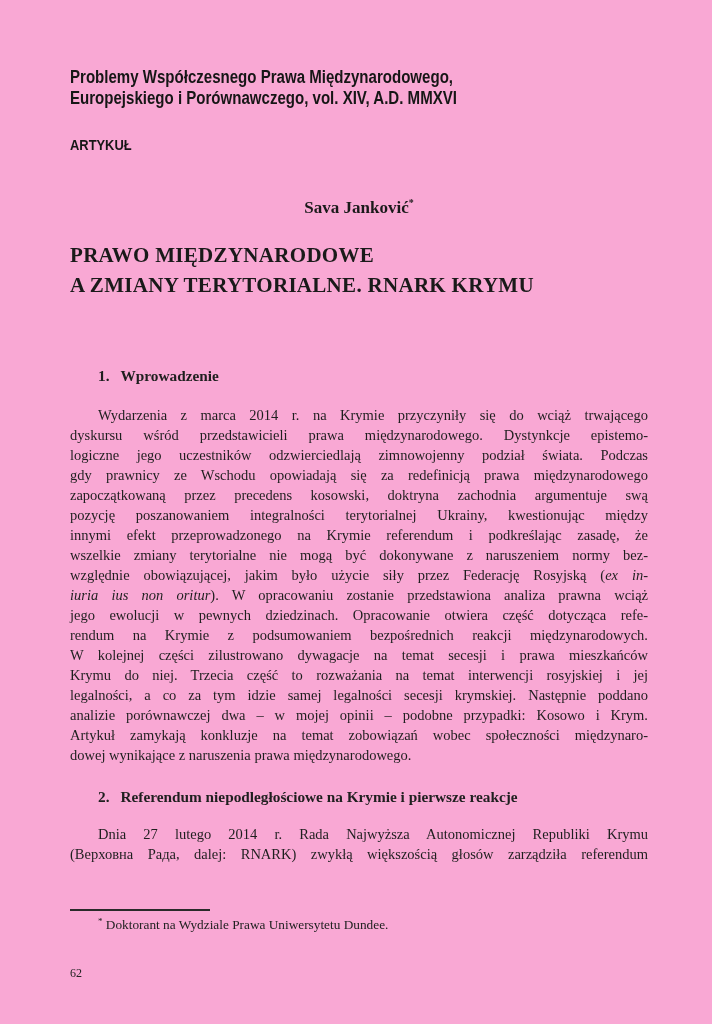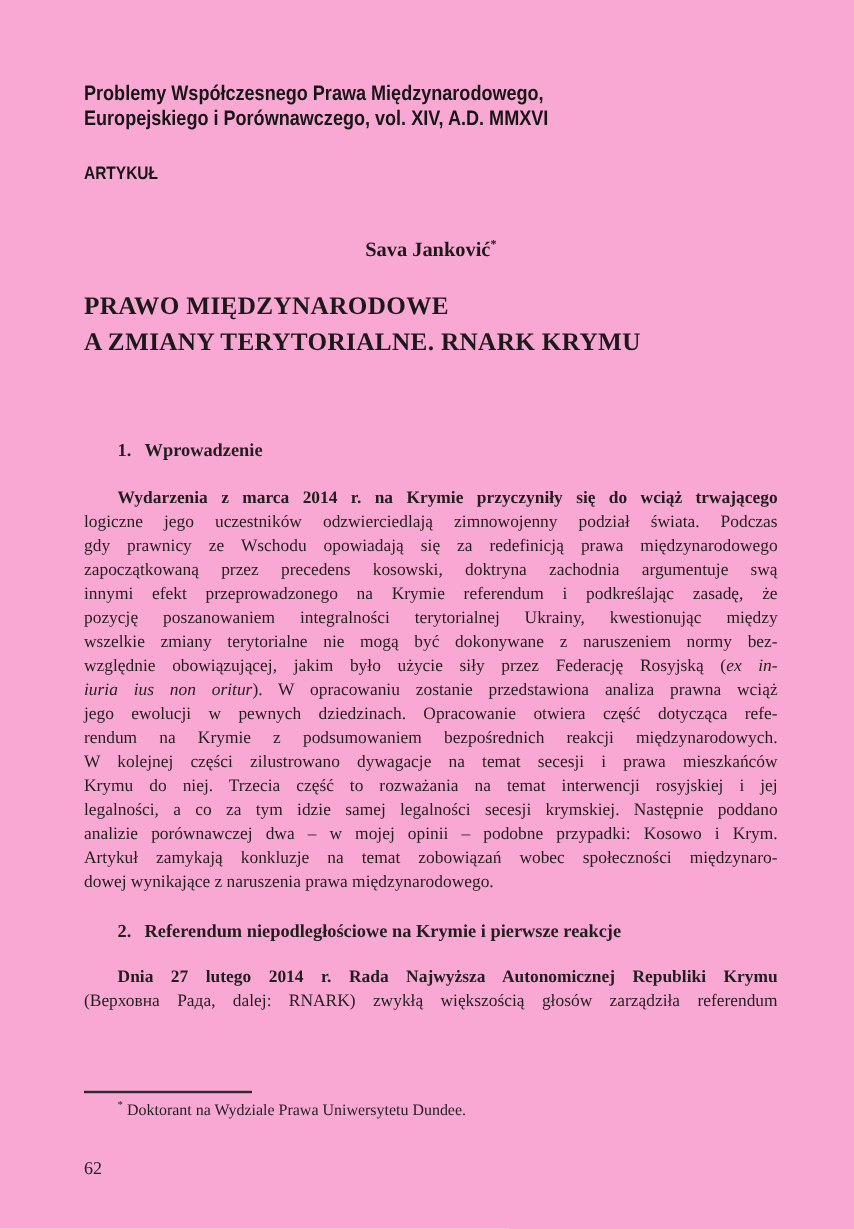--- a/index.html
+++ b/index.html
@@ -48,39 +48,39 @@
     font-size: 14.5px; line-height: 20px; color: #1f1f1f;
   }
   .section-heading {
     font-weight: bold; font-size: 15.3px; line-height: 20px;
     text-indent: 28px; margin: 0 0 19px 0;
   }
   .section-heading .h-num { margin-right: 11px; }
   .paragraph { margin: 0; }
   .paragraph + .section-heading { margin-top: 22px; margin-bottom: 17px; }
   .line { text-align: justify; text-align-last: justify; }
-  .line.indent { text-indent: 28px; font-weight: bold; }
+  .line.indent { text-indent: 28px; }
   .line.last { text-align-last: left; }
   .it { font-style: italic; }
 
   
   .footnote-rule {
     position: absolute; left: 70px; top: 909px; width: 140px;
     border-top: 2px solid #2a2a2a; height: 0;
   }
   .footnote {
     position: absolute; left: 70px; top: 916px; width: 578px;
     font-size: 13.3px; line-height: 18px; color: #222;
     text-indent: 28px;
   }
   .footnote sup { font-size: 9px; vertical-align: super; line-height: 0; }
 
   .page-number {
     position: absolute; left: 70px; top: 966px;
-    font-size: 15px; color: #222;
+    font-size: 12px; color: #222;
   }
 </style>
 </head>
 <body>
 
 <div class="page">
 
   <div class="masthead">
     <div>Problemy Współczesnego Prawa Międzynarodowego,</div>
     <div>Europejskiego i Porównawczego, vol. XIV, A.D. MMXVI</div>
@@ -92,25 +92,26 @@
 
   <div class="title-block">
     <div>PRAWO MIĘDZYNARODOWE</div>
     <div>A ZMIANY TERYTORIALNE. RNARK KRYMU</div>
   </div>
 
   <div class="body-col">
       <div class="section-heading"><span class="h-num">1.</span><span>Wprowadzenie</span></div>
       <div class="paragraph">
         <div class="line indent"><span>Wydarzenia z marca 2014 r. na Krymie przyczyniły się do wciąż trwającego</span></div>
+        <div class="line"><span>dyskursu wśród przedstawicieli prawa międzynarodowego. Dystynkcje epistemo-</span></div>
         <div class="line"><span>logiczne jego uczestników odzwierciedlają zimnowojenny podział świata. Podczas</span></div>
         <div class="line"><span>gdy prawnicy ze Wschodu opowiadają się za redefinicją prawa międzynarodowego</span></div>
         <div class="line"><span>zapoczątkowaną przez precedens kosowski, doktryna zachodnia argumentuje swą</span></div>
+        <div class="line"><span>pozycję poszanowaniem integralności terytorialnej Ukrainy, kwestionując między</span></div>
         <div class="line"><span>innymi efekt przeprowadzonego na Krymie referendum i podkreślając zasadę, że</span></div>
-        <div class="line"><span>pozycję poszanowaniem integralności terytorialnej Ukrainy, kwestionując między</span></div>
         <div class="line"><span>wszelkie zmiany terytorialne nie mogą być dokonywane z naruszeniem normy bez-</span></div>
         <div class="line"><span>względnie obowiązującej, jakim było użycie siły przez Federację Rosyjską (</span><span class="it">ex in-</span></div>
         <div class="line"><span class="it">iuria ius non oritur</span><span>). W opracowaniu zostanie przedstawiona analiza prawna wciąż</span></div>
         <div class="line"><span>jego ewolucji w pewnych dziedzinach. Opracowanie otwiera część dotycząca refe-</span></div>
         <div class="line"><span>rendum na Krymie z podsumowaniem bezpośrednich reakcji międzynarodowych.</span></div>
         <div class="line"><span>W kolejnej części zilustrowano dywagacje na temat secesji i prawa mieszkańców</span></div>
         <div class="line"><span>Krymu do niej. Trzecia część to rozważania na temat interwencji rosyjskiej i jej</span></div>
         <div class="line"><span>legalności, a co za tym idzie samej legalności secesji krymskiej. Następnie poddano</span></div>
         <div class="line"><span>analizie porównawczej dwa – w mojej opinii – podobne przypadki: Kosowo i Krym.</span></div>
         <div class="line"><span>Artykuł zamykają konkluzje na temat zobowiązań wobec społeczności międzynaro-</span></div>

